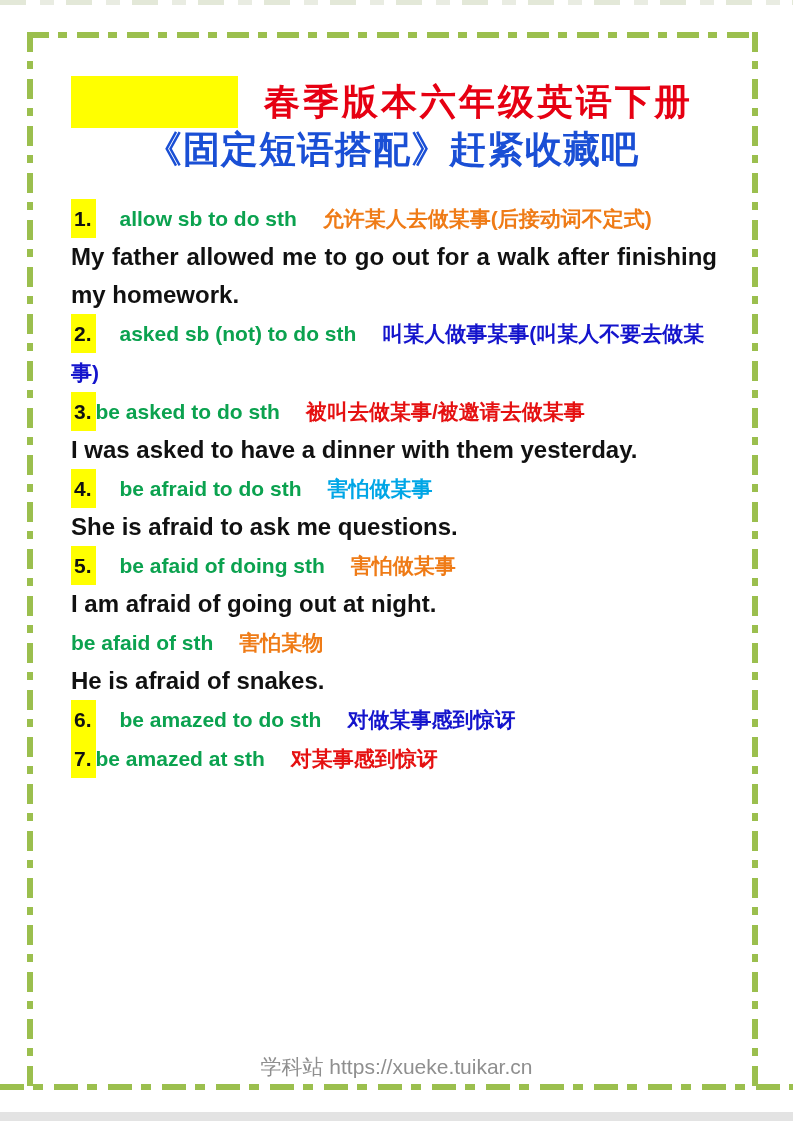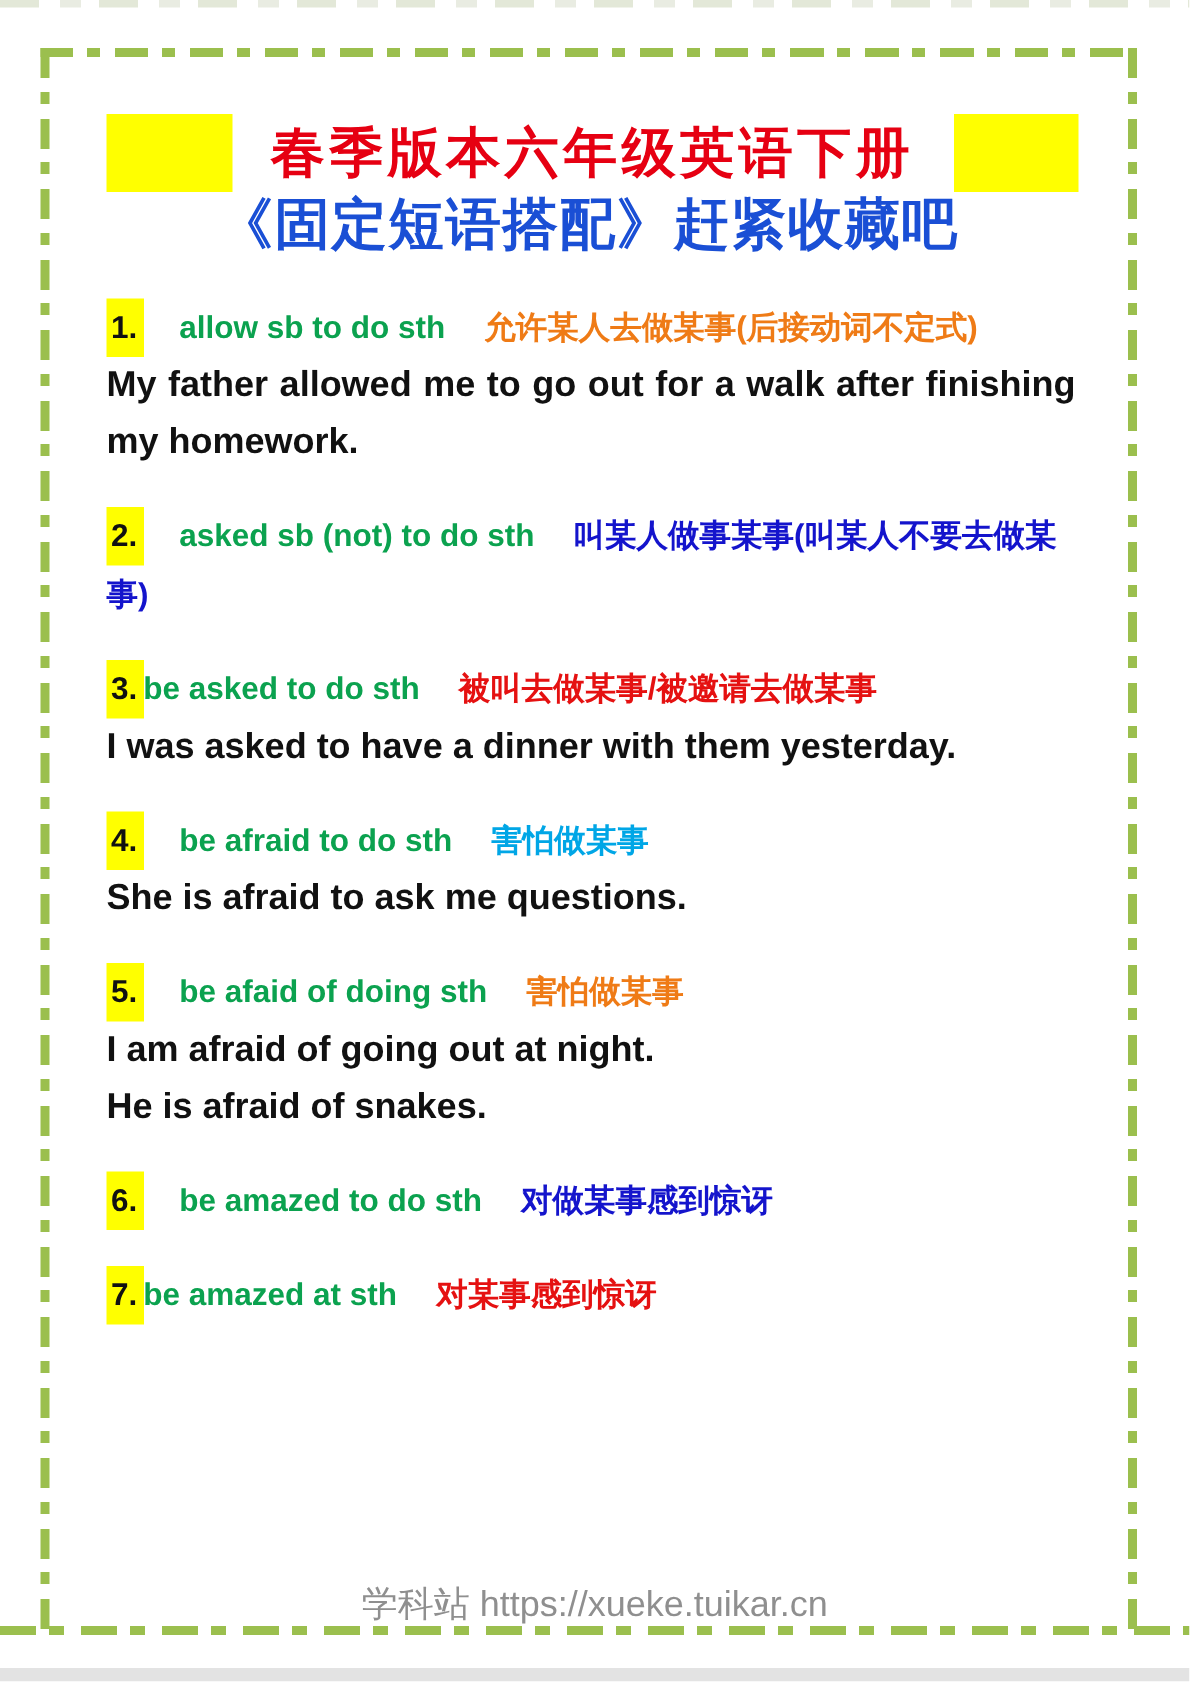--- a/index.html
+++ b/index.html
@@ -28,58 +28,58 @@
     position:absolute;left:0;top:1084px;width:793px;height:6px;
     background:repeating-linear-gradient(90deg,#9bbf4e 0 24px,transparent 24px 33px,#9bbf4e 33px 43px,transparent 43px 54px);
   }
   .bottom-strip{
     position:absolute;left:0;top:1112px;width:793px;height:9px;
     background:#e3e3e3;
   }
   
   .banner{
     position:absolute;left:71px;top:76px;width:648px;height:52px;
-    background:#ffff00;display:flex;align-items:center;justify-content:center;
+    background:#ffff00;display:flex;align-items:center;justify-content:flex-end;
   }
   .banner-inner{
     background:#ffffff;padding:5px 26px;
   }
   .banner-title{
     color:#e60012;font-size:36px;font-weight:700;letter-spacing:3px;white-space:nowrap;
   }
   .subtitle{
     position:absolute;left:66px;top:125px;width:652px;text-align:center;
     color:#1a4fd5;font-size:37px;font-weight:700;letter-spacing:1px;
   }
   
   .sections{
     position:absolute;left:71px;top:199px;width:646px;color:#111;
   }
   .block{margin:0;}
-  .block.numbered{margin-top:24px;}
+  .block.numbered{}
   .block.numbered:first-child{margin-top:0;}
   .block.continuation{margin-top:0;}
   .phrase-line{
     font-size:21px;font-weight:700;line-height:39px;
   }
   .num{
     display:inline-block;background:#ffff00;color:#111;
     padding:0 4px 0 3px;font-weight:700;
   }
   .phrase{color:#0ba24f;}
   .phrase.gap{margin-left:24px;}
   .trans{margin-left:26px;}
   .example{
     margin:0;font-size:24px;font-weight:600;line-height:38px;color:#111;
     text-align:justify;white-space:pre-wrap;
   }
   
   .footer{
     position:absolute;left:0;top:1053px;width:793px;text-align:center;
-    color:#8f8f8f;font-size:24px;font-weight:400;
+    color:#8f8f8f;font-size:21px;font-weight:400;
   }
 </style>
 </head>
 <body>
 
 <div class="top-strip"></div>
 <div class="frame-top"></div>
 <div class="frame-left"></div>
 <div class="frame-right"></div>
 <div class="bottom-line"></div>
@@ -107,20 +107,21 @@
     </div>
     <div class="block numbered">
       <div class="phrase-line"><span class="num">4.</span><span class="phrase gap">be afraid to do sth</span><span class="trans" style="color: rgb(0, 166, 230);">害怕做某事</span></div>
       <p class="example">She is afraid to ask me questions.</p>
     </div>
     <div class="block numbered">
       <div class="phrase-line"><span class="num">5.</span><span class="phrase gap">be afaid of doing sth</span><span class="trans" style="color: rgb(239, 123, 22);">害怕做某事</span></div>
       <p class="example">I am afraid of going out at night.</p>
     </div>
     <div class="block continuation">
+      <div class="phrase-line"><span class="phrase">be afaid of sth</span><span class="trans" style="color: rgb(239, 123, 22);">害怕某物</span></div>
       <p class="example">He is afraid of snakes.</p>
     </div>
     <div class="block numbered">
       <div class="phrase-line"><span class="num">6.</span><span class="phrase gap">be amazed to do sth</span><span class="trans" style="color: rgb(20, 20, 204);">对做某事感到惊讶</span></div>
     </div>
     <div class="block numbered">
       <div class="phrase-line"><span class="num">7.</span><span class="phrase">be amazed at sth</span><span class="trans" style="color: rgb(229, 17, 17);">对某事感到惊讶</span></div>
     </div>
   </div>
 

